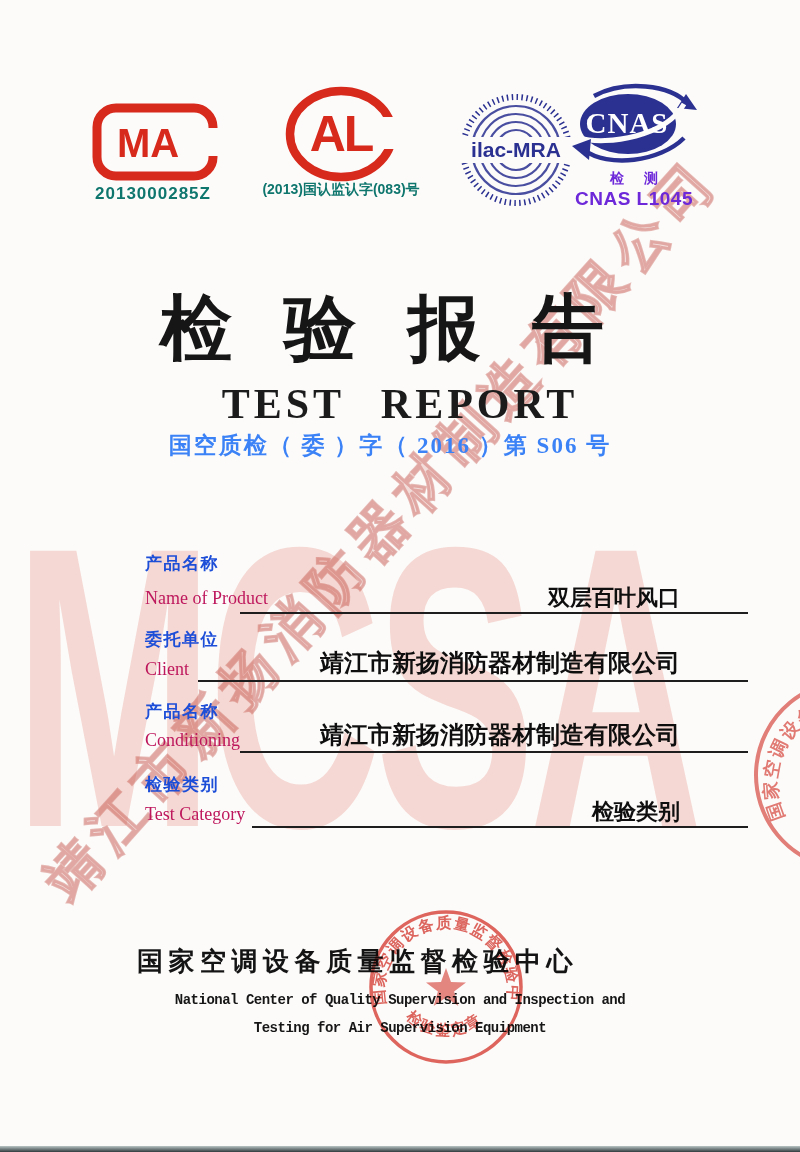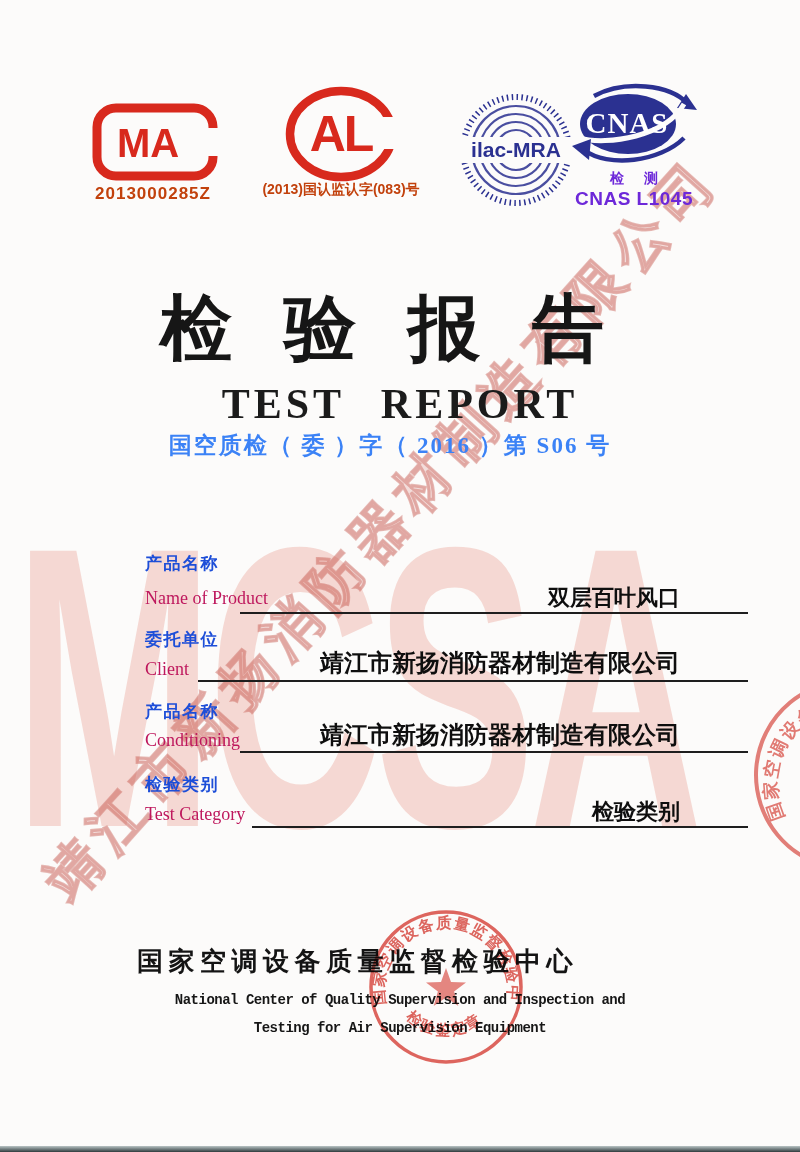--- a/index.html
+++ b/index.html
@@ -11,21 +11,21 @@
   .wm-letters{left:14px;top:488px;font-size:400px;line-height:1;font-weight:700;
       letter-spacing:-10px;color:rgba(233,154,140,.36);transform:scaleX(.60);
       transform-origin:0 0;white-space:nowrap;z-index:0;}
   .wm-diag{left:60px;top:855px;font-size:56px;line-height:1.2;font-weight:600;
       letter-spacing:9px;white-space:nowrap;z-index:1;
       color:rgba(210,105,95,.20);-webkit-text-stroke:1.6px rgba(198,88,78,.40);
       transform:rotate(-48deg);transform-origin:0 60%;}
 
   
   .cert-caption{font-weight:700;text-align:center;white-space:nowrap;}
-  .red{color:#c2410c;}
+  .red{color:#0f766e;}
   .navy{color:#6d28d9;}
 
   
   .title-cn{left:160px;top:292px;font-size:72px;line-height:1;font-weight:900;
       letter-spacing:52px;white-space:nowrap;color:#161616;z-index:2;}
   .title-en{left:0;width:800px;top:380px;text-align:center;
       font-family:"Liberation Serif",serif;font-weight:700;font-size:42px;
       letter-spacing:4px;word-spacing:22px;color:#1b1b1b;z-index:2;}
   .doc-no{left:0;width:780px;top:430px;text-align:center;font-size:23px;
       font-weight:600;letter-spacing:2px;color:#3b82f6;z-index:2;

